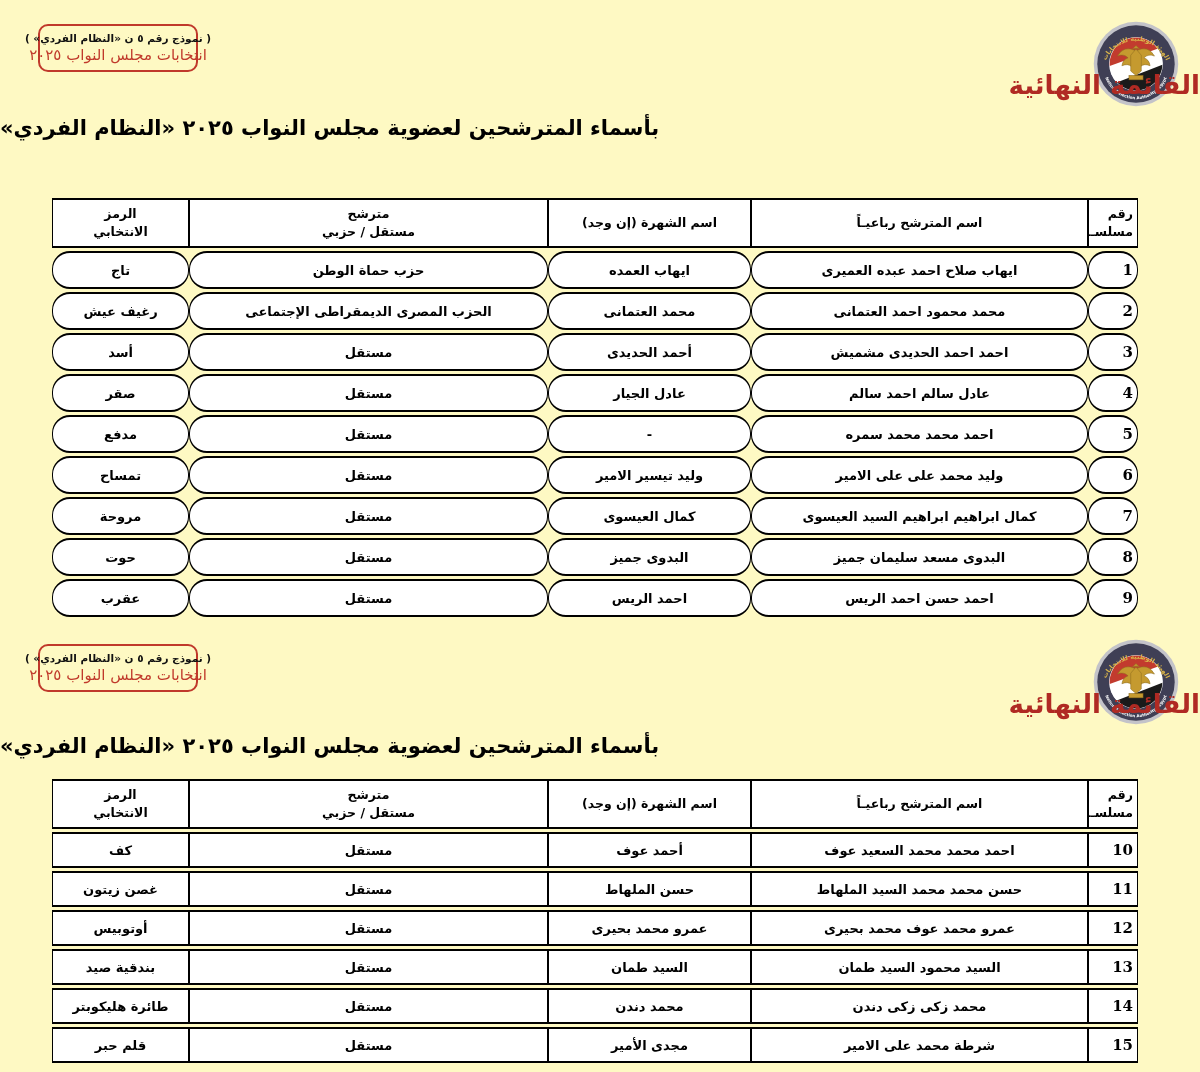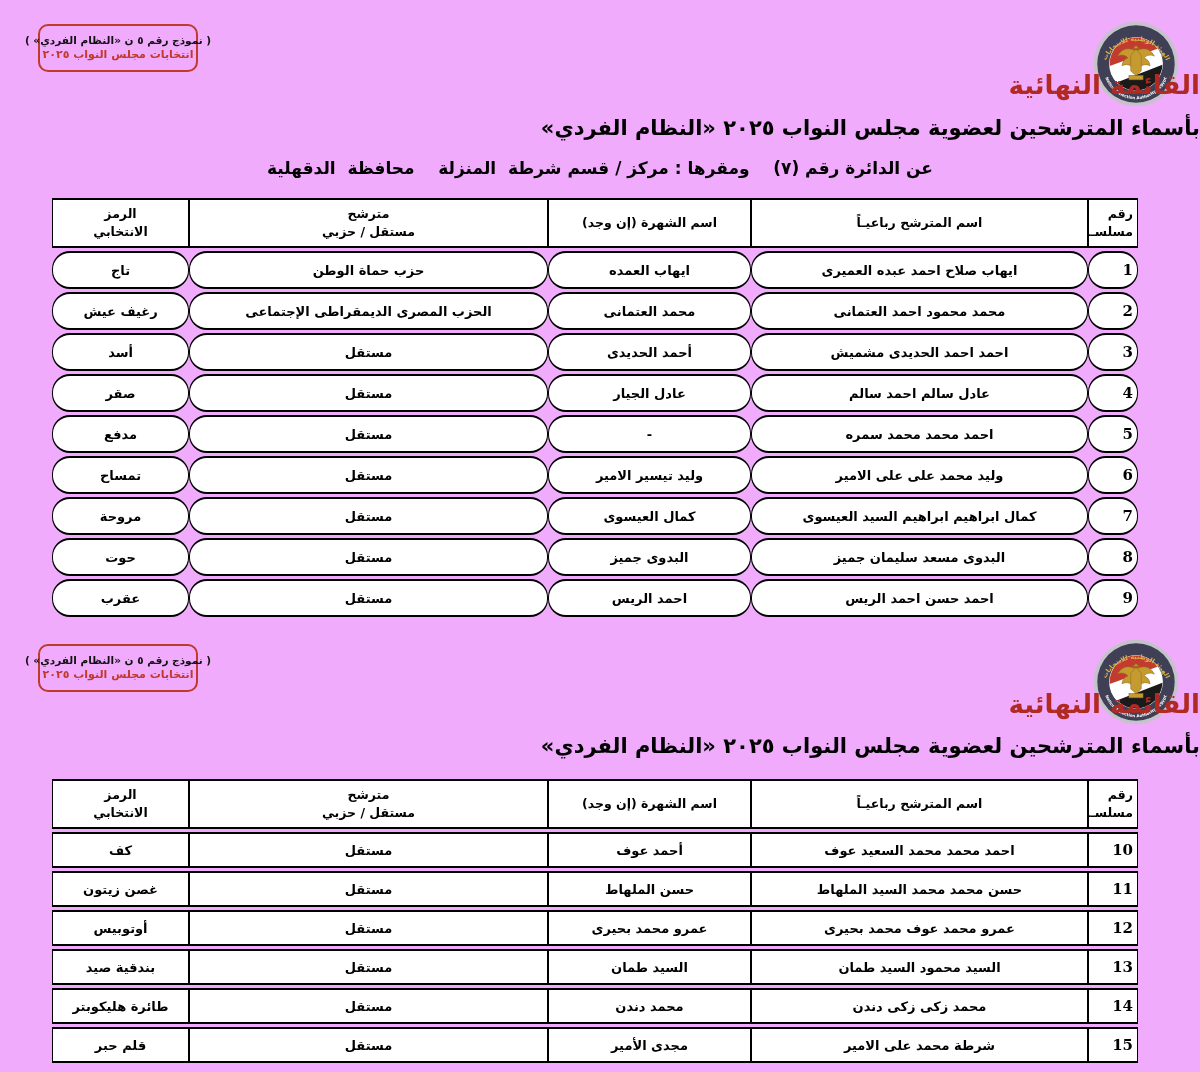--- a/index.html
+++ b/index.html
@@ -1,36 +1,36 @@
 <!DOCTYPE html>
 <html lang="ar"><head>
 <meta charset="utf-8">
 <style>
   * { margin:0; padding:0; box-sizing:border-box; }
   html,body { background:#ffffff; }
   body { font-family:"DejaVu Sans", sans-serif; color:#000; }
   .page {
-    position:relative; width:1200px; height:1072px; background:#f0abfc;
+    position:relative; width:1200px; height:1072px; background:#fef9c3;
     overflow:hidden; direction:rtl;
   }
   .form-box {
     position:absolute; left:38px; width:160px; height:48px;
     border:2px solid #c0392b; border-radius:10px;
     display:flex; flex-direction:column; justify-content:center; align-items:center;
     text-align:center; line-height:1.35; direction:rtl;
   }
   .form-box .l1 { font-size:10.5px; font-weight:bold; color:#111; white-space:nowrap; }
-  .form-box .l2 { font-size:11px; font-weight:bold; color:#c0392b; white-space:nowrap; }
+  .form-box .l2 { font-size:15px; font-weight:normal; color:#c0392b; white-space:nowrap; }
   .seal { position:absolute; left:1092px; width:88px; height:88px; }
   .title-red {
     position:absolute; left:0; width:100%; text-align:right;
     color:#b02a23; font-size:26px; font-weight:bold;
   }
   .subtitle {
-    position:absolute; left:0; width:100%; text-align:right;
+    position:absolute; left:0; width:100%; text-align:left;
     color:#000; font-size:21px; font-weight:bold;
   }
   .district {
     position:absolute; left:0; width:100%; text-align:center;
     color:#000; font-size:17px; font-weight:bold; white-space:pre; direction:rtl;
   }
   table.cand {
     position:absolute; right:62px; width:1086px; table-layout:fixed;
     border-collapse:separate; border-spacing:0 3px; direction:rtl;
   }
@@ -86,21 +86,20 @@
     <text font-size="7.2" font-weight="bold" fill="#d9b44a">
       <textPath href="#arcTop" startOffset="50%" text-anchor="middle">الهيئة الوطنية للانتخابات</textPath>
     </text>
     <text font-size="4.6" font-weight="bold" fill="#ffffff">
       <textPath href="#arcBot" startOffset="50%" text-anchor="middle">National Election Authority - Egypt</textPath>
     </text>
   </svg>
 
   <div class="title-red" style="top:70px;">القائمة النهائية</div>
   <div class="subtitle" style="top:116px;">بأسماء المترشحين لعضوية مجلس النواب ٢٠٢٥ «النظام الفردي»</div>
-  <div class="district" style="top:158px;">عن الدائرة رقم (٧)    ومقرها : مركز / قسم شرطة  المنزلة    محافظة  الدقهلية</div>
 
   <table class="cand" id="table1" style="top:195px;">
       <thead>
         <tr>
           <th>رقم
 مسلسـل</th>
           <th>اسم المترشح رباعيـاً</th>
           <th>اسم الشهرة (إن وجد)</th>
           <th>مترشح
 مستقل / حزبي</th>

